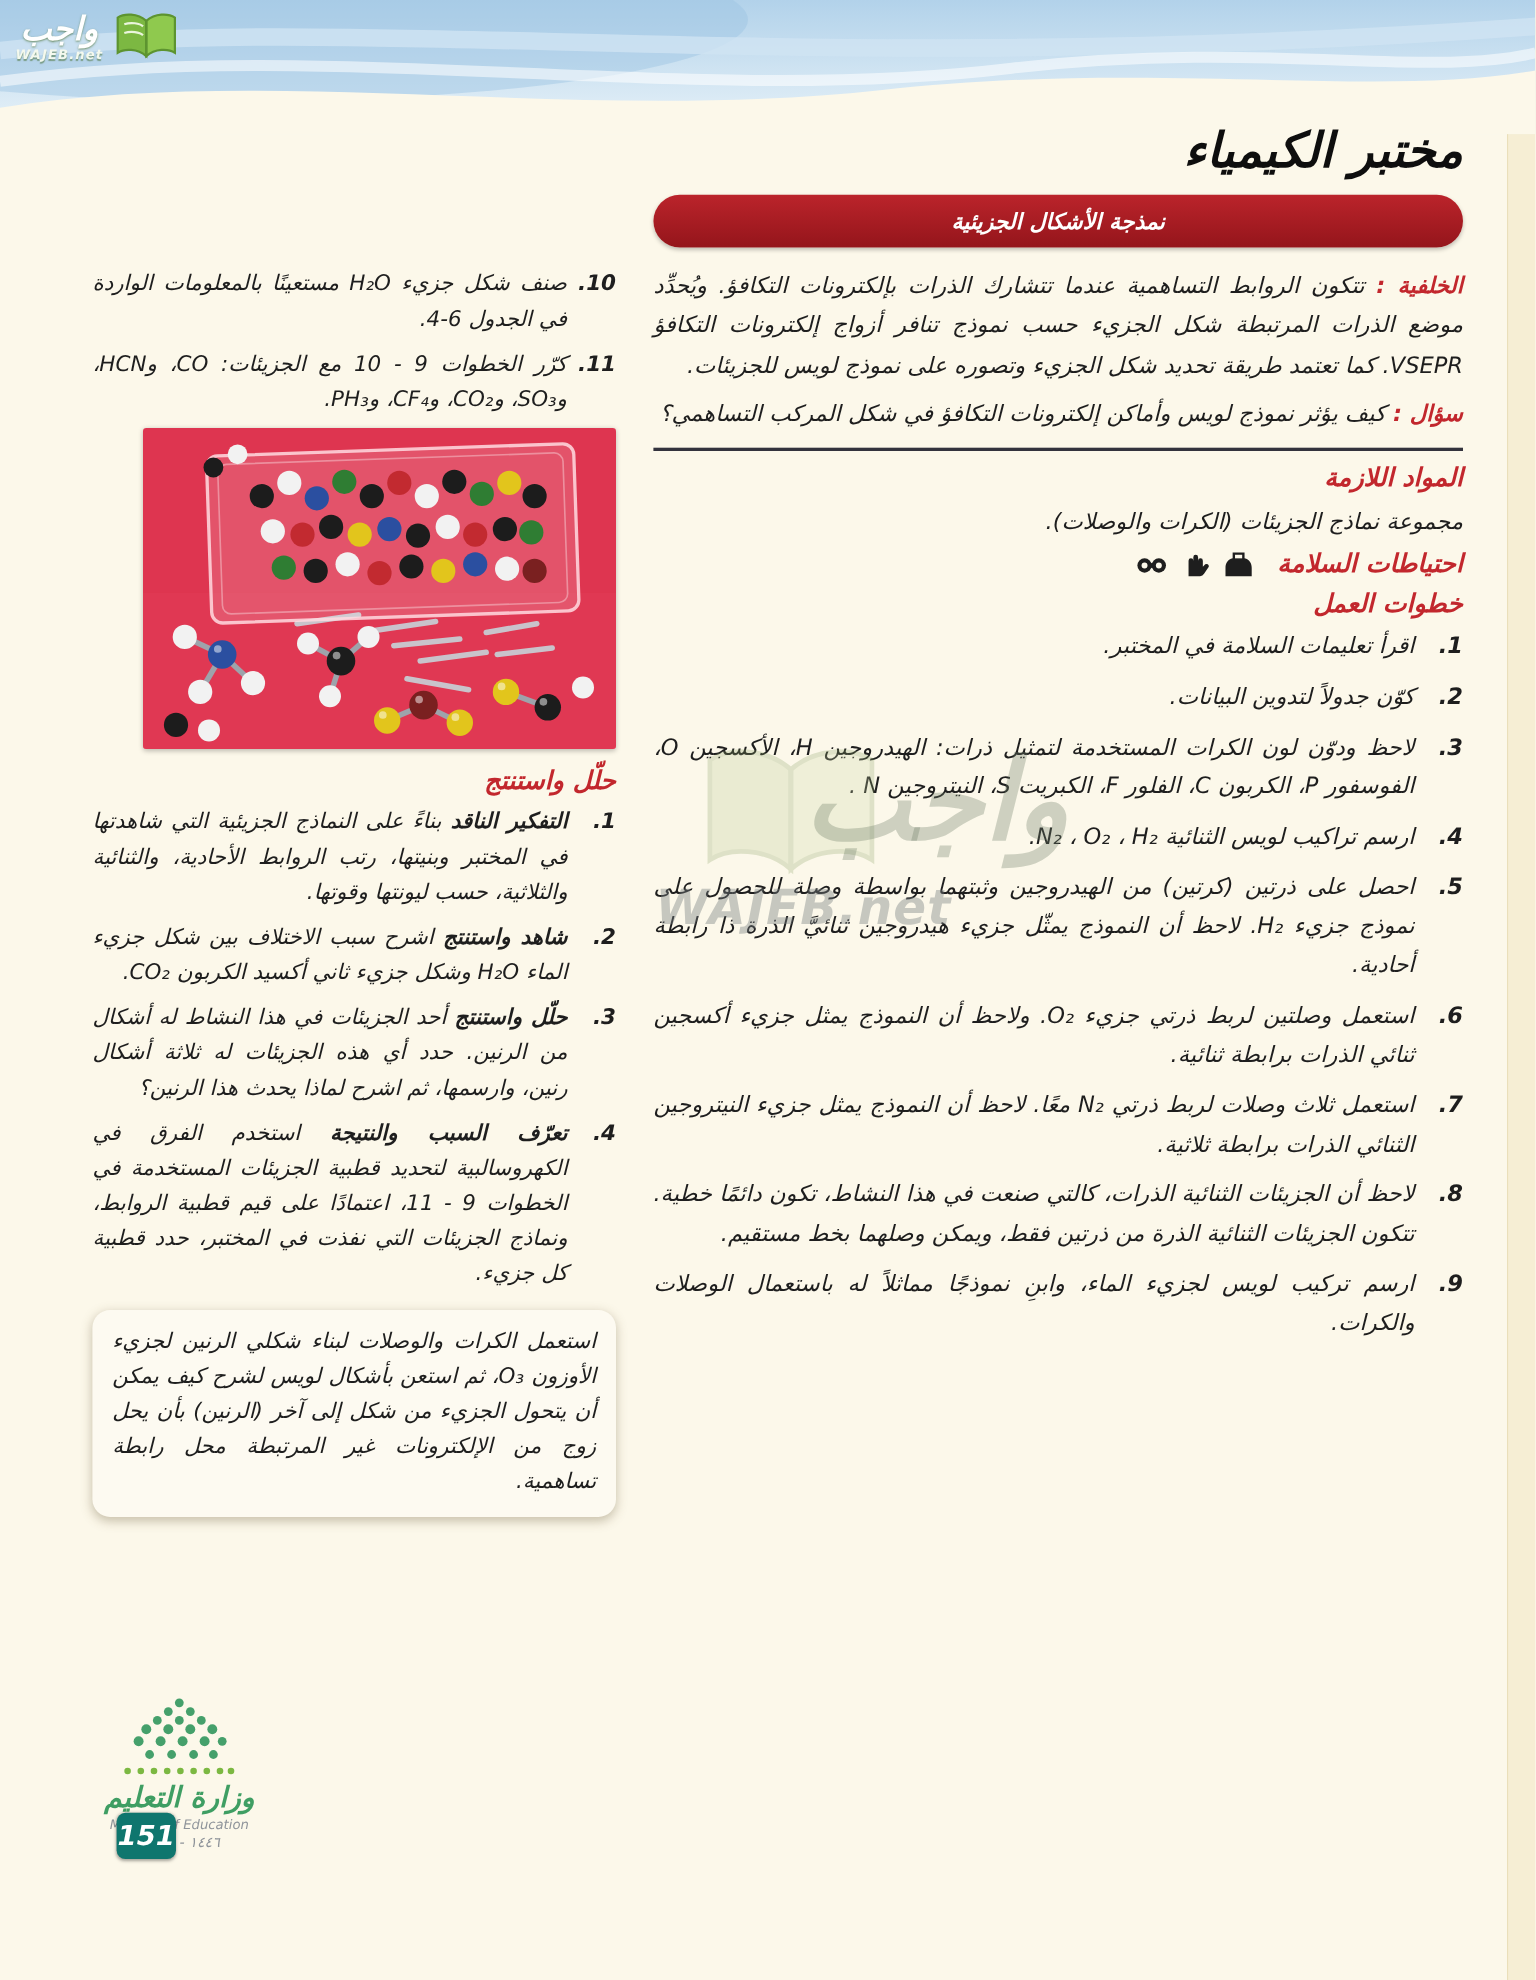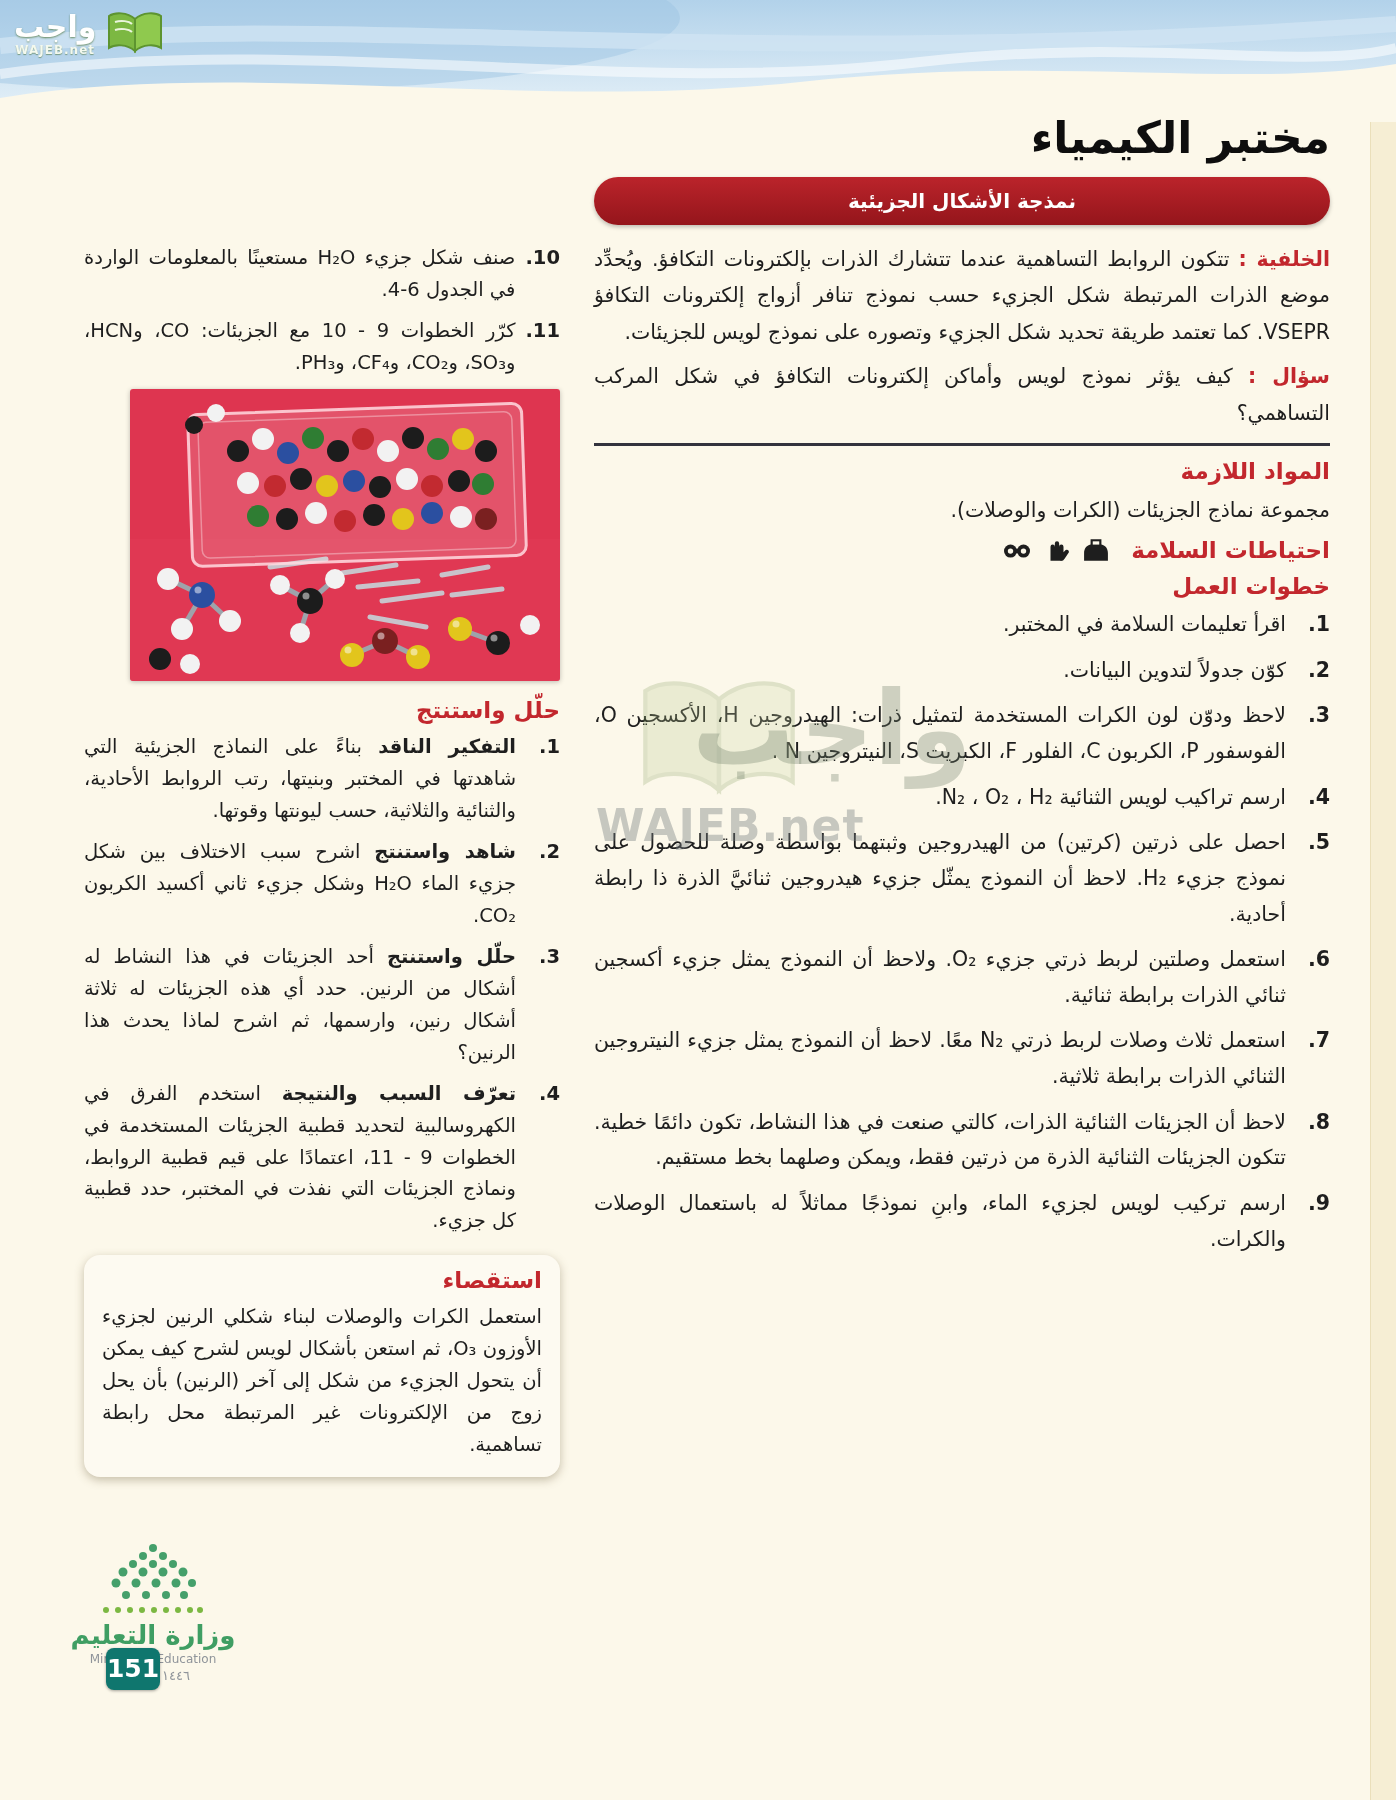--- a/index.html
+++ b/index.html
@@ -1,21 +1,21 @@
 <!DOCTYPE html>
 <html lang="ar" dir="rtl"><head>
 <meta charset="utf-8">
 <style>
   * { margin:0; padding:0; box-sizing:border-box; }
   html,body { background:#fcf8ea; }
   .page {
     position:relative; width:1396px; height:1800px; margin:0 auto;
     background:#fcf8ea; overflow:hidden;
     font-family:"DejaVu Sans","Liberation Sans",sans-serif;
-    direction:rtl; color:#1e1e1e;
+    direction:rtl; color:#1e1e1e;font-style:italic;
   }
   .edge-strip { position:absolute; top:0; right:0; width:26px; height:100%;
     background:#f6eed4; border-left:1px solid #eadfba; z-index:0; }
   .top-band { position:absolute; top:0; left:0; width:100%; height:122px; z-index:1; }
 
   
   .logo { position:absolute; top:10px; left:14px; display:flex; align-items:flex-start;
     gap:8px; direction:ltr; z-index:4; }
   .logo-text { text-align:center; }
   .logo-title { font-size:30px; font-weight:bold; color:#ffffff;
@@ -61,21 +61,21 @@
   
   .watermark { position:absolute; top:676px; left:592px; width:380px; height:200px;
     direction:ltr; pointer-events:none; z-index:3; }
   .wm-book { position:absolute; left:42px; top:-4px; opacity:.26; }
   .wm-title { position:absolute; right:0; top:2px; font-size:102px; font-weight:bold;
     color:rgba(108,124,104,.32); line-height:1; }
   .wm-sub { position:absolute; left:4px; top:124px; font-size:44px; font-weight:bold;
     color:rgba(118,126,128,.4); letter-spacing:1px; }
 
   
-  .ministry { position:absolute; left:48px; top:1540px; width:210px; text-align:center;
+  .ministry { position:absolute; left:58px; top:1540px; width:210px; text-align:center;
     z-index:2; }
   .ministry svg { display:block; margin:0 auto; }
   .m-ar { font-size:26px; font-weight:bold; color:#3f9e63; margin-top:2px; }
   .m-en { font-size:12px; color:#8f949a; margin-top:2px; }
   .m-yr { font-size:13px; color:#8f949a; direction:ltr; margin-top:2px; }
   .page-badge { position:absolute; left:106px; top:1648px; width:54px; height:42px;
     background:#0f766e; color:#fff; font-size:25px; font-weight:bold; text-align:center;
     line-height:42px; border-radius:8px; z-index:5; box-shadow:0 1px 3px rgba(0,0,0,.35); }
 </style>
 </head>
@@ -324,21 +324,20 @@
         <span class="num">3.</span>
         <span class="txt"><b>حلّل واستنتج</b> <span>أحد الجزيئات في هذا النشاط له أشكال من الرنين. حدد أي هذه الجزيئات له ثلاثة أشكال رنين، وارسمها، ثم اشرح لماذا يحدث هذا الرنين؟</span></span>
       </div>
       <div class="step">
         <span class="num">4.</span>
         <span class="txt"><b>تعرّف السبب والنتيجة</b> <span>استخدم الفرق في الكهروسالبية لتحديد قطبية الجزيئات المستخدمة في الخطوات 9 - 11، اعتمادًا على قيم قطبية الروابط، ونماذج الجزيئات التي نفذت في المختبر، حدد قطبية كل جزيء.</span></span>
       </div>
     </div>
 
     <section class="inquiry-card">
-      <h2 class="red-h">استقصاء</h2>
       <p>استعمل الكرات والوصلات لبناء شكلي الرنين لجزيء الأوزون O₃، ثم استعن بأشكال لويس لشرح كيف يمكن أن يتحول الجزيء من شكل إلى آخر (الرنين) بأن يحل زوج من الإلكترونات غير المرتبطة محل رابطة تساهمية.</p>
     </section>
   </aside>
 
   <div class="watermark">
     <svg class="wm-book" width="170" height="140" viewBox="0 0 60 48">
       <path d="M30 9 C22 2 10 2 4 6 L4 38 C10 34 22 34 30 41 Z" fill="#b9c98f" stroke="#8aa265" stroke-width="1.5"></path>
       <path d="M30 9 C38 2 50 2 56 6 L56 38 C50 34 38 34 30 41 Z" fill="#cdd9a6" stroke="#8aa265" stroke-width="1.5"></path>
       <path d="M30 9 L30 41" stroke="#8aa265" stroke-width="1.5"></path>
     </svg>

